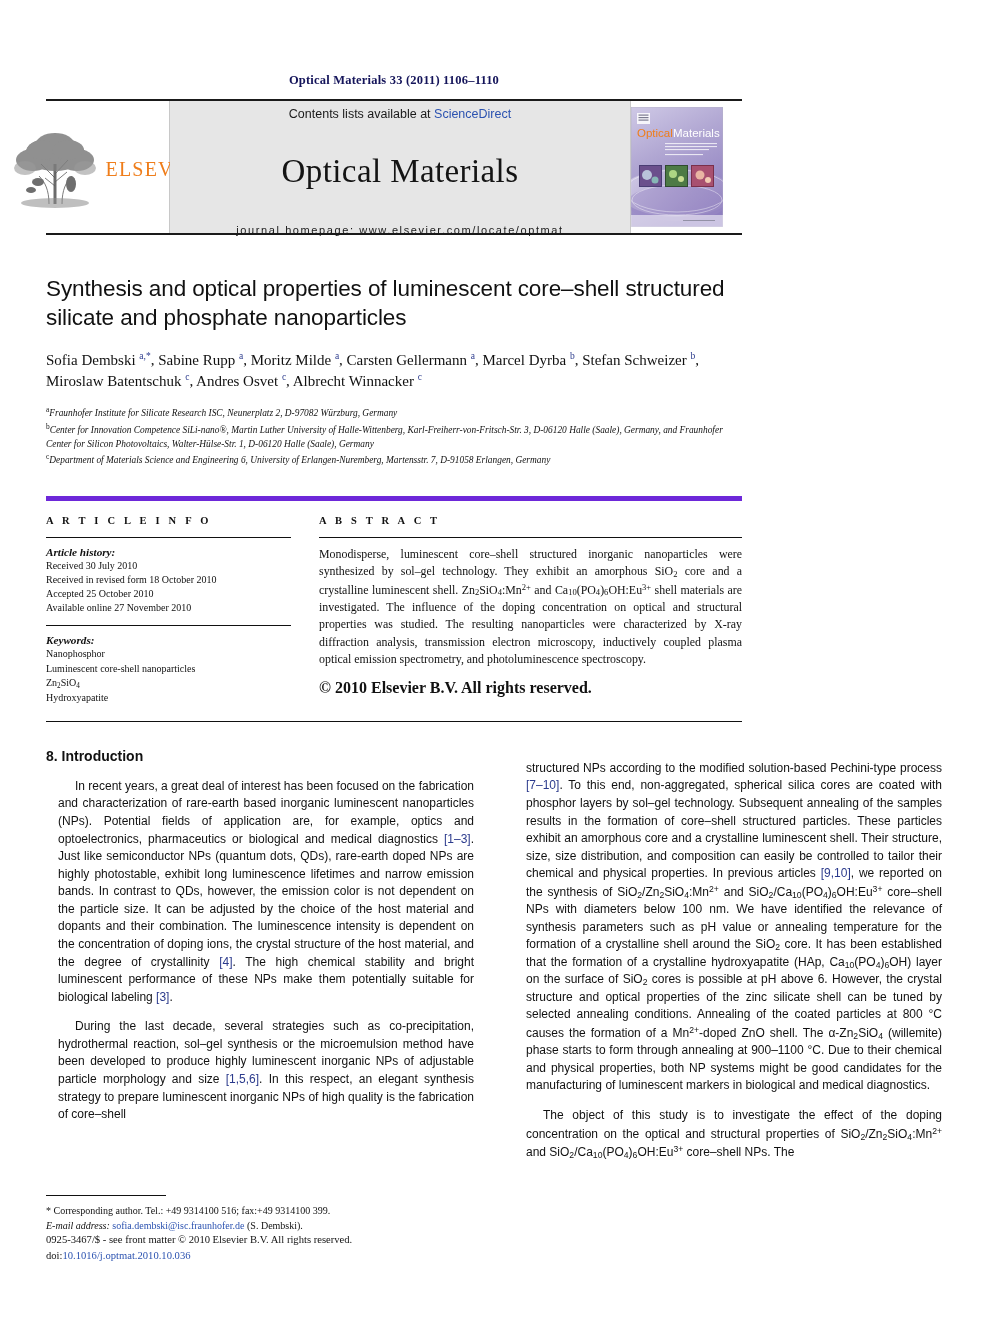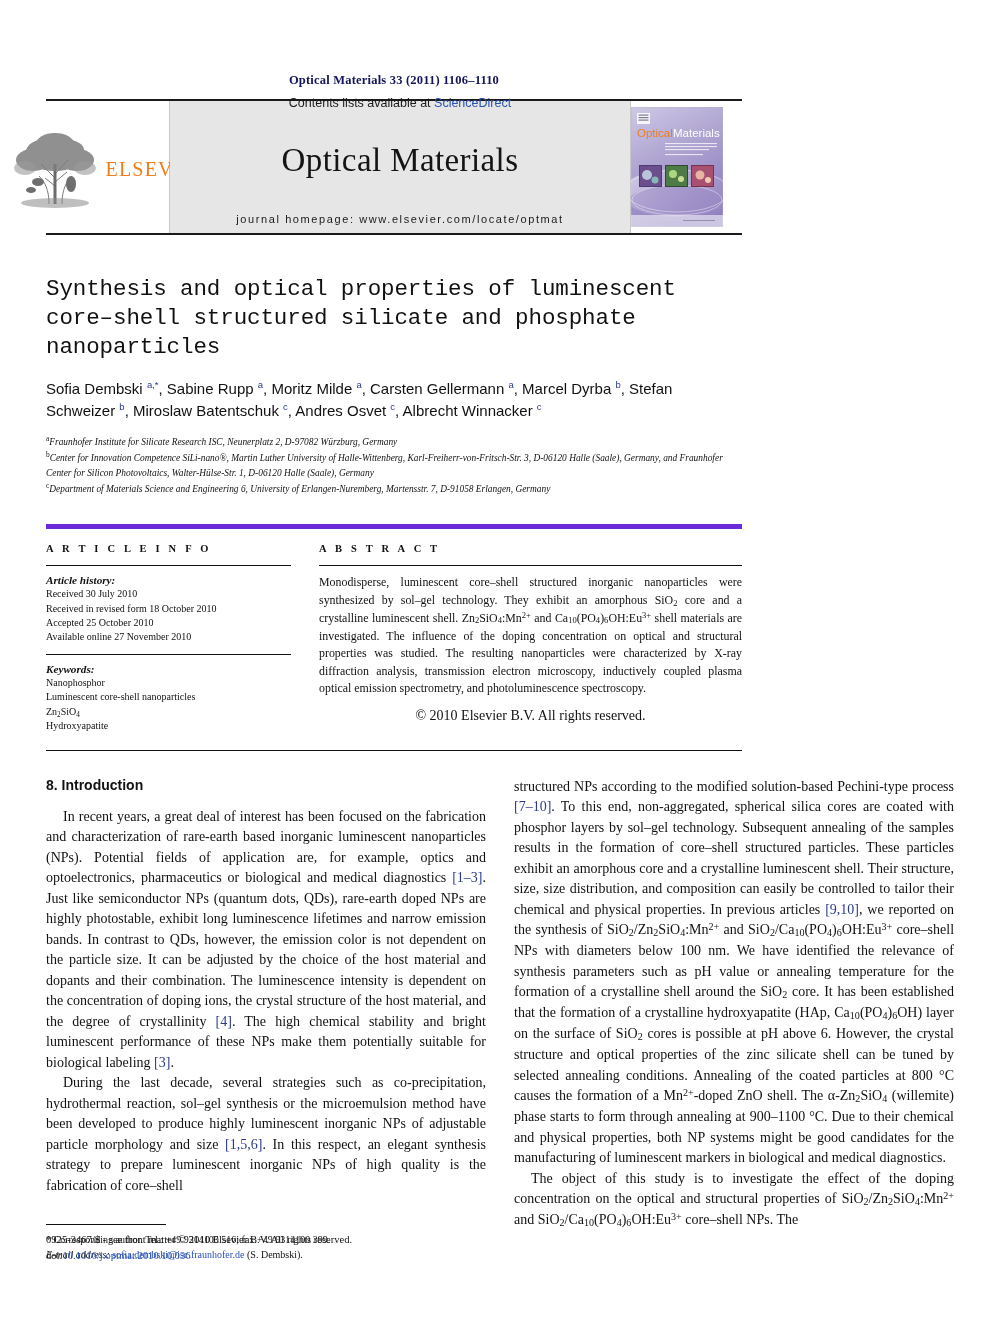--- a/index.html
+++ b/index.html
@@ -53,21 +53,21 @@
     color: #ef7d1a;
     line-height: 1;
     margin-top: 1px;
   }
   .mast-center {
     flex: 1 1 auto;
     background: #e6e6e6;
     display: flex;
     flex-direction: column;
     align-items: center;
-    justify-content: flex-end;
+    justify-content: space-between;
     padding: 6px 0 8px 0;
     gap: 16px;
   }
   .contents-line {
     font-family: "Liberation Sans", sans-serif;
     font-size: 12.5px;
     color: #1a1a1a;
     margin-bottom: 16px;
   }
   .contents-line .sd { color: #2b52b0; }
@@ -91,30 +91,30 @@
     background: #fff;
     display: flex;
     align-items: center;
     justify-content: flex-start;
   }
   .cover-thumb { width: 92px; height: 120px; display: block; }
 
   
   .titleblock { margin: 40px 46px 0 46px; }
   .art-title {
-    font-family: Liberation Mono, monospace;
+    font-family: Liberation Sans, sans-serif;
     font-size: 22.5px;
     font-weight: normal;
     color: #111;
     line-height: 1.28;
     margin: 8px 0 17px 0;
     letter-spacing: -0.1px;
   }
   .authors {
-    font-family: Liberation Sans, sans-serif;
+    font-family: Liberation Serif, serif;
     font-size: 15px;
     color: #111;
     line-height: 1.45;
     margin-bottom: 11px;
   }
   .authors sup { font-size: 9.5px; color: #2b3a8c; }
   .affil {
     font-family: "Liberation Serif", serif;
     font-style: italic;
     font-size: 9.4px;
@@ -160,50 +160,51 @@
   }
   .abstract-body {
     font-family: "Liberation Serif", serif;
     font-size: 11.9px;
     line-height: 1.47;
     text-align: justify;
     color: #111;
   }
   .copyline {
     font-family: "Liberation Serif", serif;
-    font-size: 14px;
-    text-align: center;
+    font-size: 16px;
+    text-align: left;
     margin-top: 10px;
     color: #111;
+    font-weight: bold;
   }
   sub { font-size: .72em; vertical-align: -0.22em; }
   sup.chem { font-size: .72em; vertical-align: 0.42em; }
 
   
   .bodywrap {
     margin: 26px 46px 0 46px;
     display: flex;
     gap: 28px;
     position: relative;
   }
   .bcol { width: 440px; flex: 0 0 440px; position: relative; }
   h2.secnum {
     font-family: "Liberation Sans", sans-serif;
     font-size: 14px;
     font-weight: bold;
     color: #111;
     margin: 0 0 14px 0;
   }
   .bodytext {
-    font-family: Liberation Serif, serif;
-    font-size: 14px;
+    font-family: Liberation Sans, sans-serif;
+    font-size: 12px;
     line-height: 1.465;
     text-align: justify;
     color: #111;
-    margin: 0;
+    margin: 12px;
     text-indent: 17px;
   }
   .bodytext.cont { text-indent: 0; }
   .ref { color: #2b3a8c; }
 
   
   .footnote {
     position: absolute;
     left: 0;
     top: 447px;

